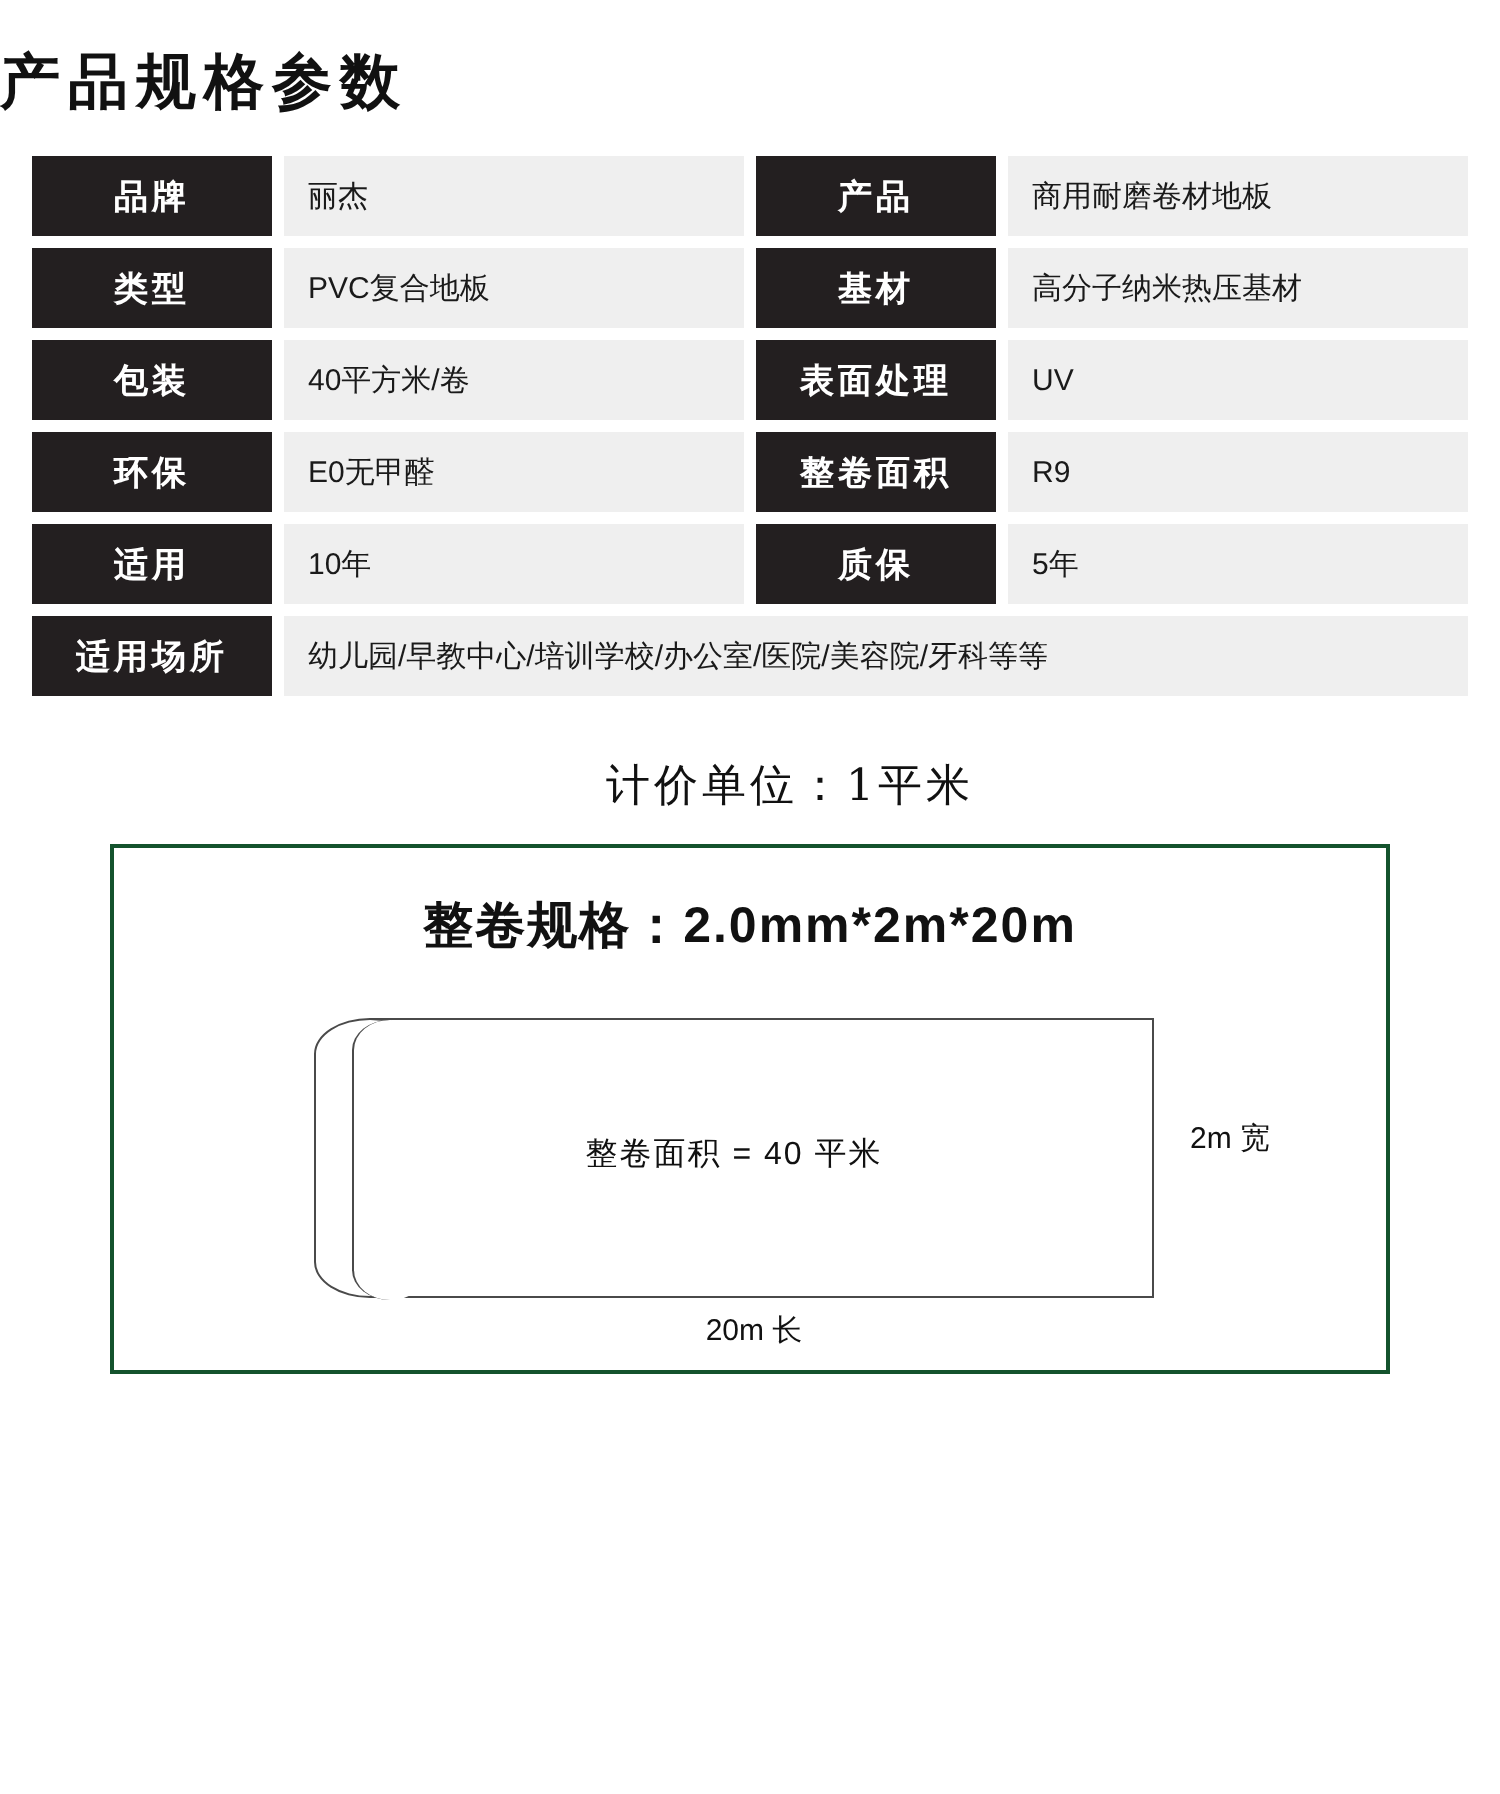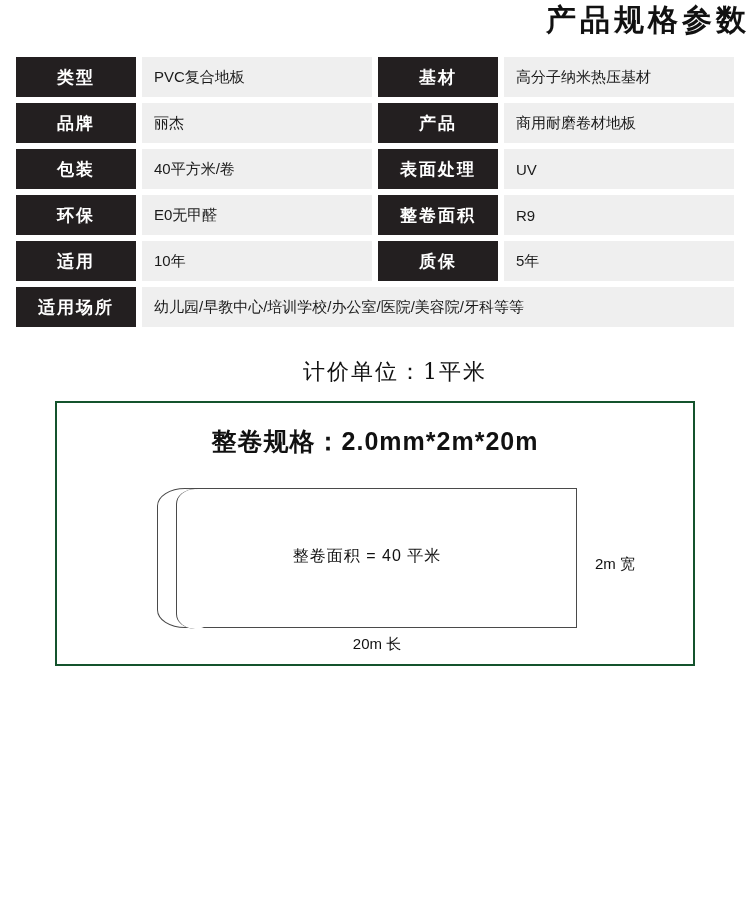--- a/index.html
+++ b/index.html
@@ -14,25 +14,25 @@
     color: #000000;
     overflow: hidden;
   }
   .page {
     position: relative;
     width: 750px;
     height: 897px;
     box-sizing: border-box;
   }
   .title {
-    text-align: right;
+    text-align: left;
     font-size: 30px;
     font-weight: bold;
     letter-spacing: 4px;
-    padding-top: 0;
+    padding-top: 21px;
     padding-bottom: 10px;
     color: #111;
     font-family: "DejaVu Serif", "Liberation Serif", serif;
   }
   .spec-table {
     width: 730px;
     margin: 0 auto;
     border-collapse: separate;
     border-spacing: 6px 6px;
     table-layout: fixed;
@@ -135,21 +135,21 @@
     top: 58px;
     width: 420px;
     text-align: center;
     font-size: 16px;
     letter-spacing: 1px;
     color: #111;
   }
   .label-width {
     position: absolute;
     left: 538px;
-    top: 152px;
+    top: 136px;
     font-size: 15px;
     color: #111;
   }
   .label-length {
     position: absolute;
     left: 0;
     top: 232px;
     width: 640px;
     text-align: center;
     font-size: 15px;
@@ -158,31 +158,31 @@
 </style>
 </head>
 <body>
 
 <div class="page">
 
   <div class="title">产品规格参数</div>
 
   <table class="spec-table">
     <tbody>
+      <tr>
+        <td class="k">品牌</td>
+        <td class="v">丽杰</td>
+        <td class="k">产品</td>
+        <td class="v">商用耐磨卷材地板</td>
+      </tr>
       <tr>
         <td class="k">类型</td>
         <td class="v">PVC复合地板</td>
         <td class="k">基材</td>
         <td class="v">高分子纳米热压基材</td>
-      </tr>
-      <tr>
-        <td class="k">品牌</td>
-        <td class="v">丽杰</td>
-        <td class="k">产品</td>
-        <td class="v">商用耐磨卷材地板</td>
       </tr>
       <tr>
         <td class="k">包装</td>
         <td class="v">40平方米/卷</td>
         <td class="k wide">表面处理</td>
         <td class="v">UV</td>
       </tr>
       <tr>
         <td class="k">环保</td>
         <td class="v">E0无甲醛</td>

